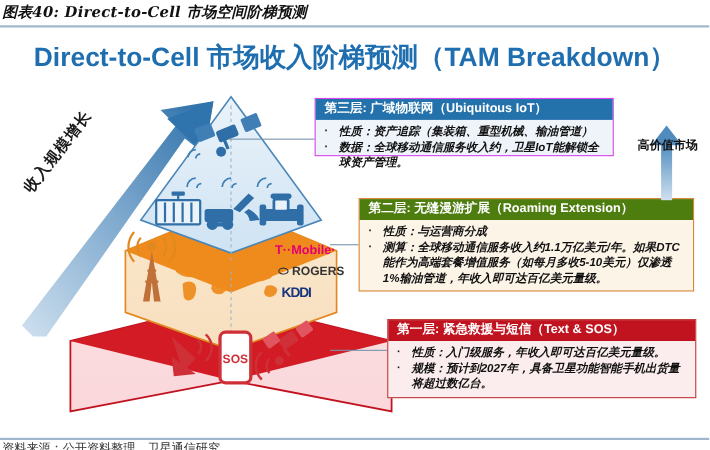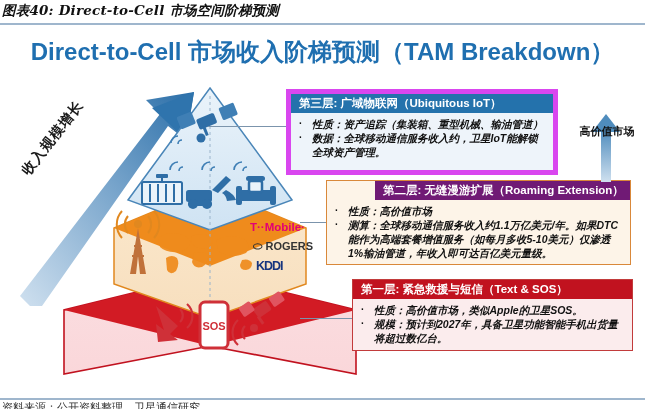--- a/index.html
+++ b/index.html
@@ -63,29 +63,29 @@
     font-size:10.5px;color:#111111;font-weight:bold;line-height:14px;
   }
   .bullet-row{display:flex;align-items:flex-start;}
   .bullet-dot{
     width:13px;flex:0 0 13px;text-align:left;font-size:10px;color:#111;
     line-height:14px;padding-left:2px;
   }
   .bullet-text{flex:1 1 auto;font-style:italic;}
 
   
-  #box-layer3{left:286px;top:89px;width:272px;height:86px;
-    border:5px solid #d946ef;background:#eef4fa;}
+  #box-layer3{left:286px;top:89px;width:272px;height:53px;
+    border:1px solid #d946ef;background:#eef4fa;}
   #box-layer3 .box-head{background:#2472ac;}
   
   #box-layer2{left:326px;top:180px;width:305px;height:85px;
     border:1px solid #d9883a;background:#fdf4e8;}
-  #box-layer2 .box-head{background:#701a75;margin-left:48px;}
-  
-  #box-layer1{left:352px;top:279px;width:281px;height:72px;
+  #box-layer2 .box-head{background:#4d7c0f;}
+  
+  #box-layer1{left:352px;top:290px;width:281px;height:72px;
     border:1px solid #c23b3b;background:#fbeced;}
   #box-layer1 .box-head{background:#c1121f;}
 
   
   #side-marker{position:absolute;left:578px;top:112px;width:56px;height:72px;}
   #side-marker-label{
     position:absolute;left:578px;top:124px;width:58px;text-align:center;
     font-size:11px;font-weight:bold;color:#111;white-space:nowrap;
   }
   
@@ -252,35 +252,35 @@
       <span class="bullet-text">数据：全球移动通信服务收入约，卫星IoT能解锁全球资产管理。</span>
     </div>
   </div>
 </div>
 
 <div class="info-box" id="box-layer2">
   <div class="box-head">第二层: 无缝漫游扩展（Roaming Extension）</div>
   <div class="box-body">
     <div class="bullet-row">
       <span class="bullet-dot">·</span>
-      <span class="bullet-text">性质：高价值市场</span>
+      <span class="bullet-text">性质：与运营商分成</span>
     </div>
     <div class="bullet-row">
       <span class="bullet-dot">·</span>
       <span class="bullet-text">测算：全球移动通信服务收入约1.1万亿美元/年。如果DTC能作为高端套餐增值服务（如每月多收5-10美元）仅渗透1%输油管道，年收入即可达百亿美元量级。</span>
     </div>
   </div>
 </div>
 
 <div class="info-box" id="box-layer1">
   <div class="box-head">第一层: 紧急救援与短信（Text &amp; SOS）</div>
   <div class="box-body">
     <div class="bullet-row">
       <span class="bullet-dot">·</span>
-      <span class="bullet-text">性质：高价值市场，类似Apple的卫星SOS。</span>
+      <span class="bullet-text">性质：入门级服务，年收入即可达百亿美元量级。</span>
     </div>
     <div class="bullet-row">
       <span class="bullet-dot">·</span>
       <span class="bullet-text">规模：预计到2027年，具备卫星功能智能手机出货量将超过数亿台。</span>
     </div>
   </div>
 </div>
 
 <svg id="side-marker" viewBox="0 0 56 72">
   <defs>

